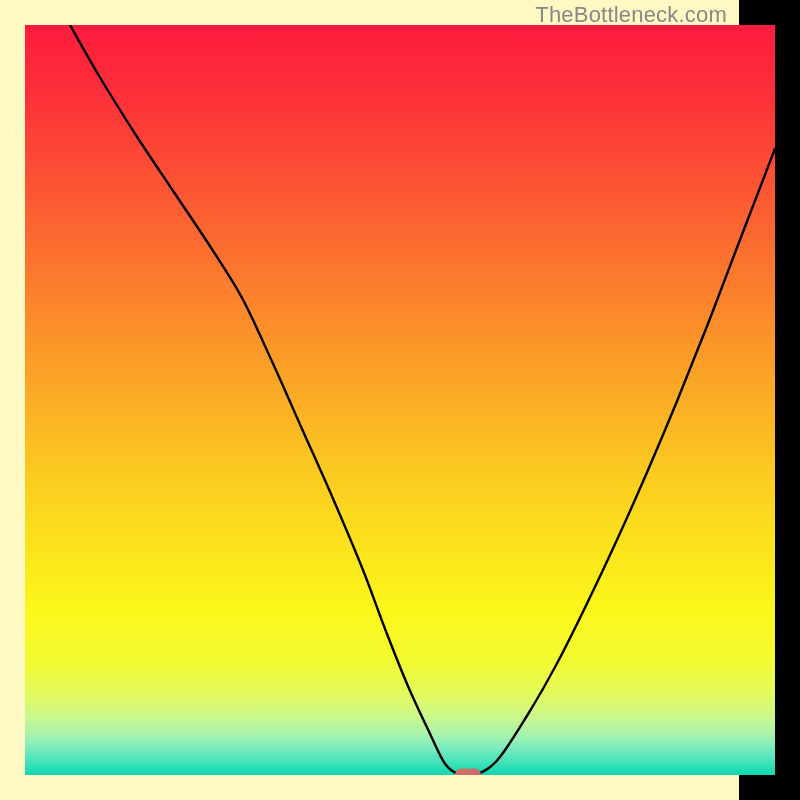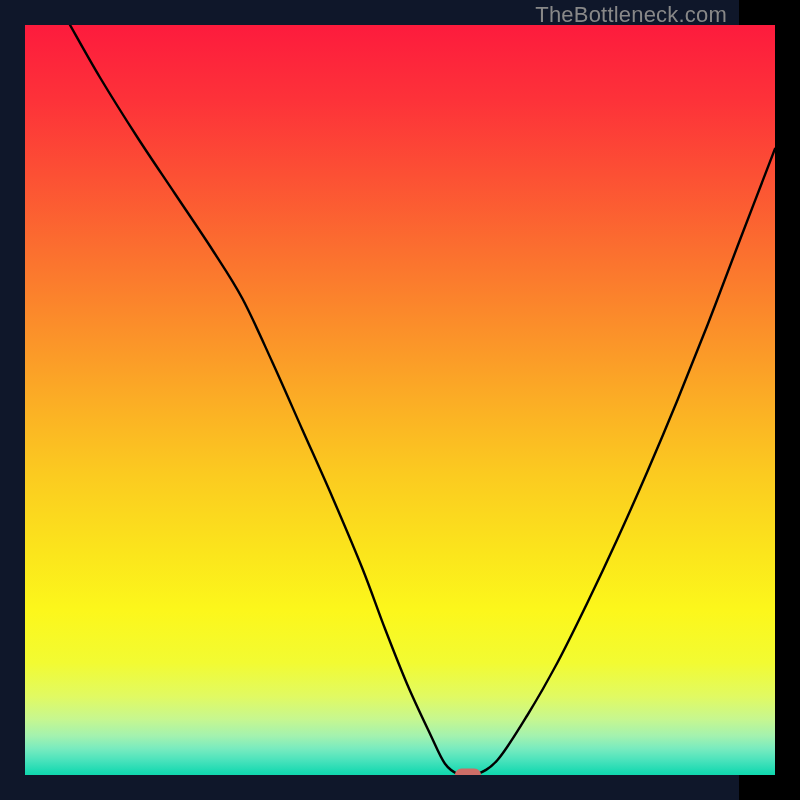--- a/index.html
+++ b/index.html
@@ -7,21 +7,21 @@
     padding: 0;
     width: 800px;
     height: 800px;
     background: #000000;
     overflow: hidden;
   }
   .frame {
     position: relative;
     width: 739px;
     height: 800px;
-    background: #0f172a;
+    background: #fef9c3;
   }
   .watermark {
     position: absolute;
     top: 2px;
     right: 12px;
     font-family: Arial, Helvetica, sans-serif;
     font-size: 22px;
     color: #888888;
     letter-spacing: 0.2px;
     font-weight: 500;

